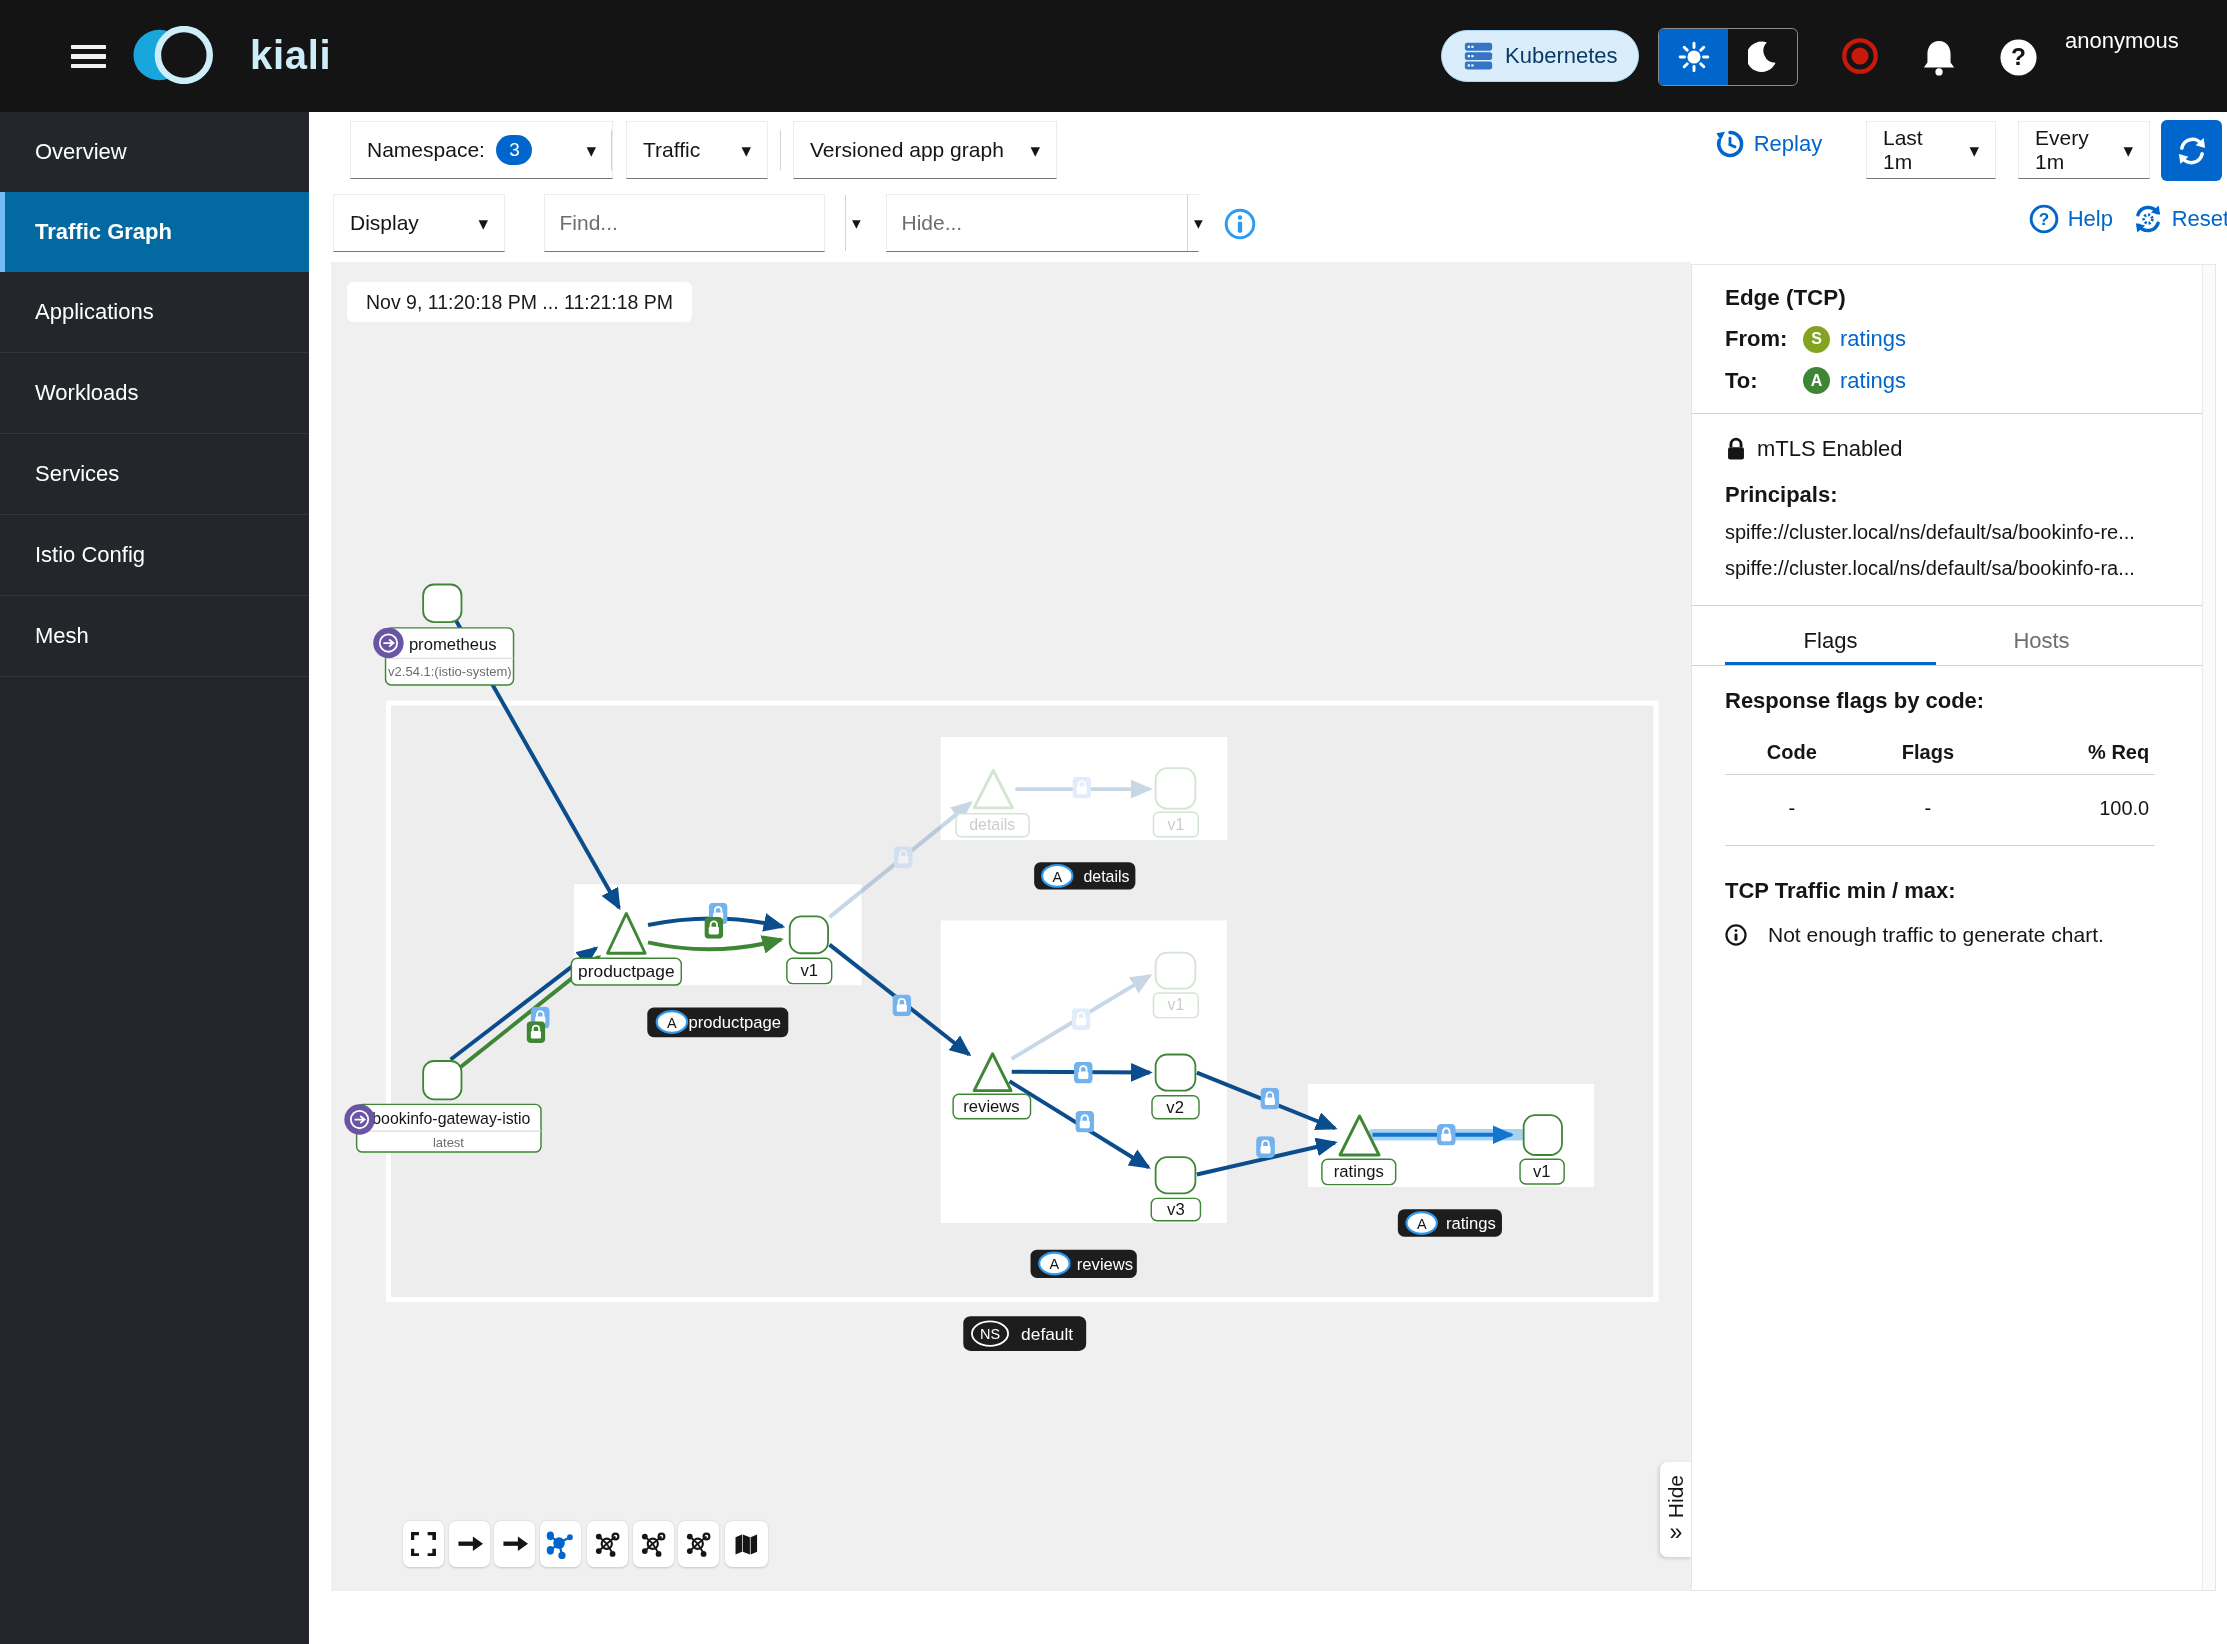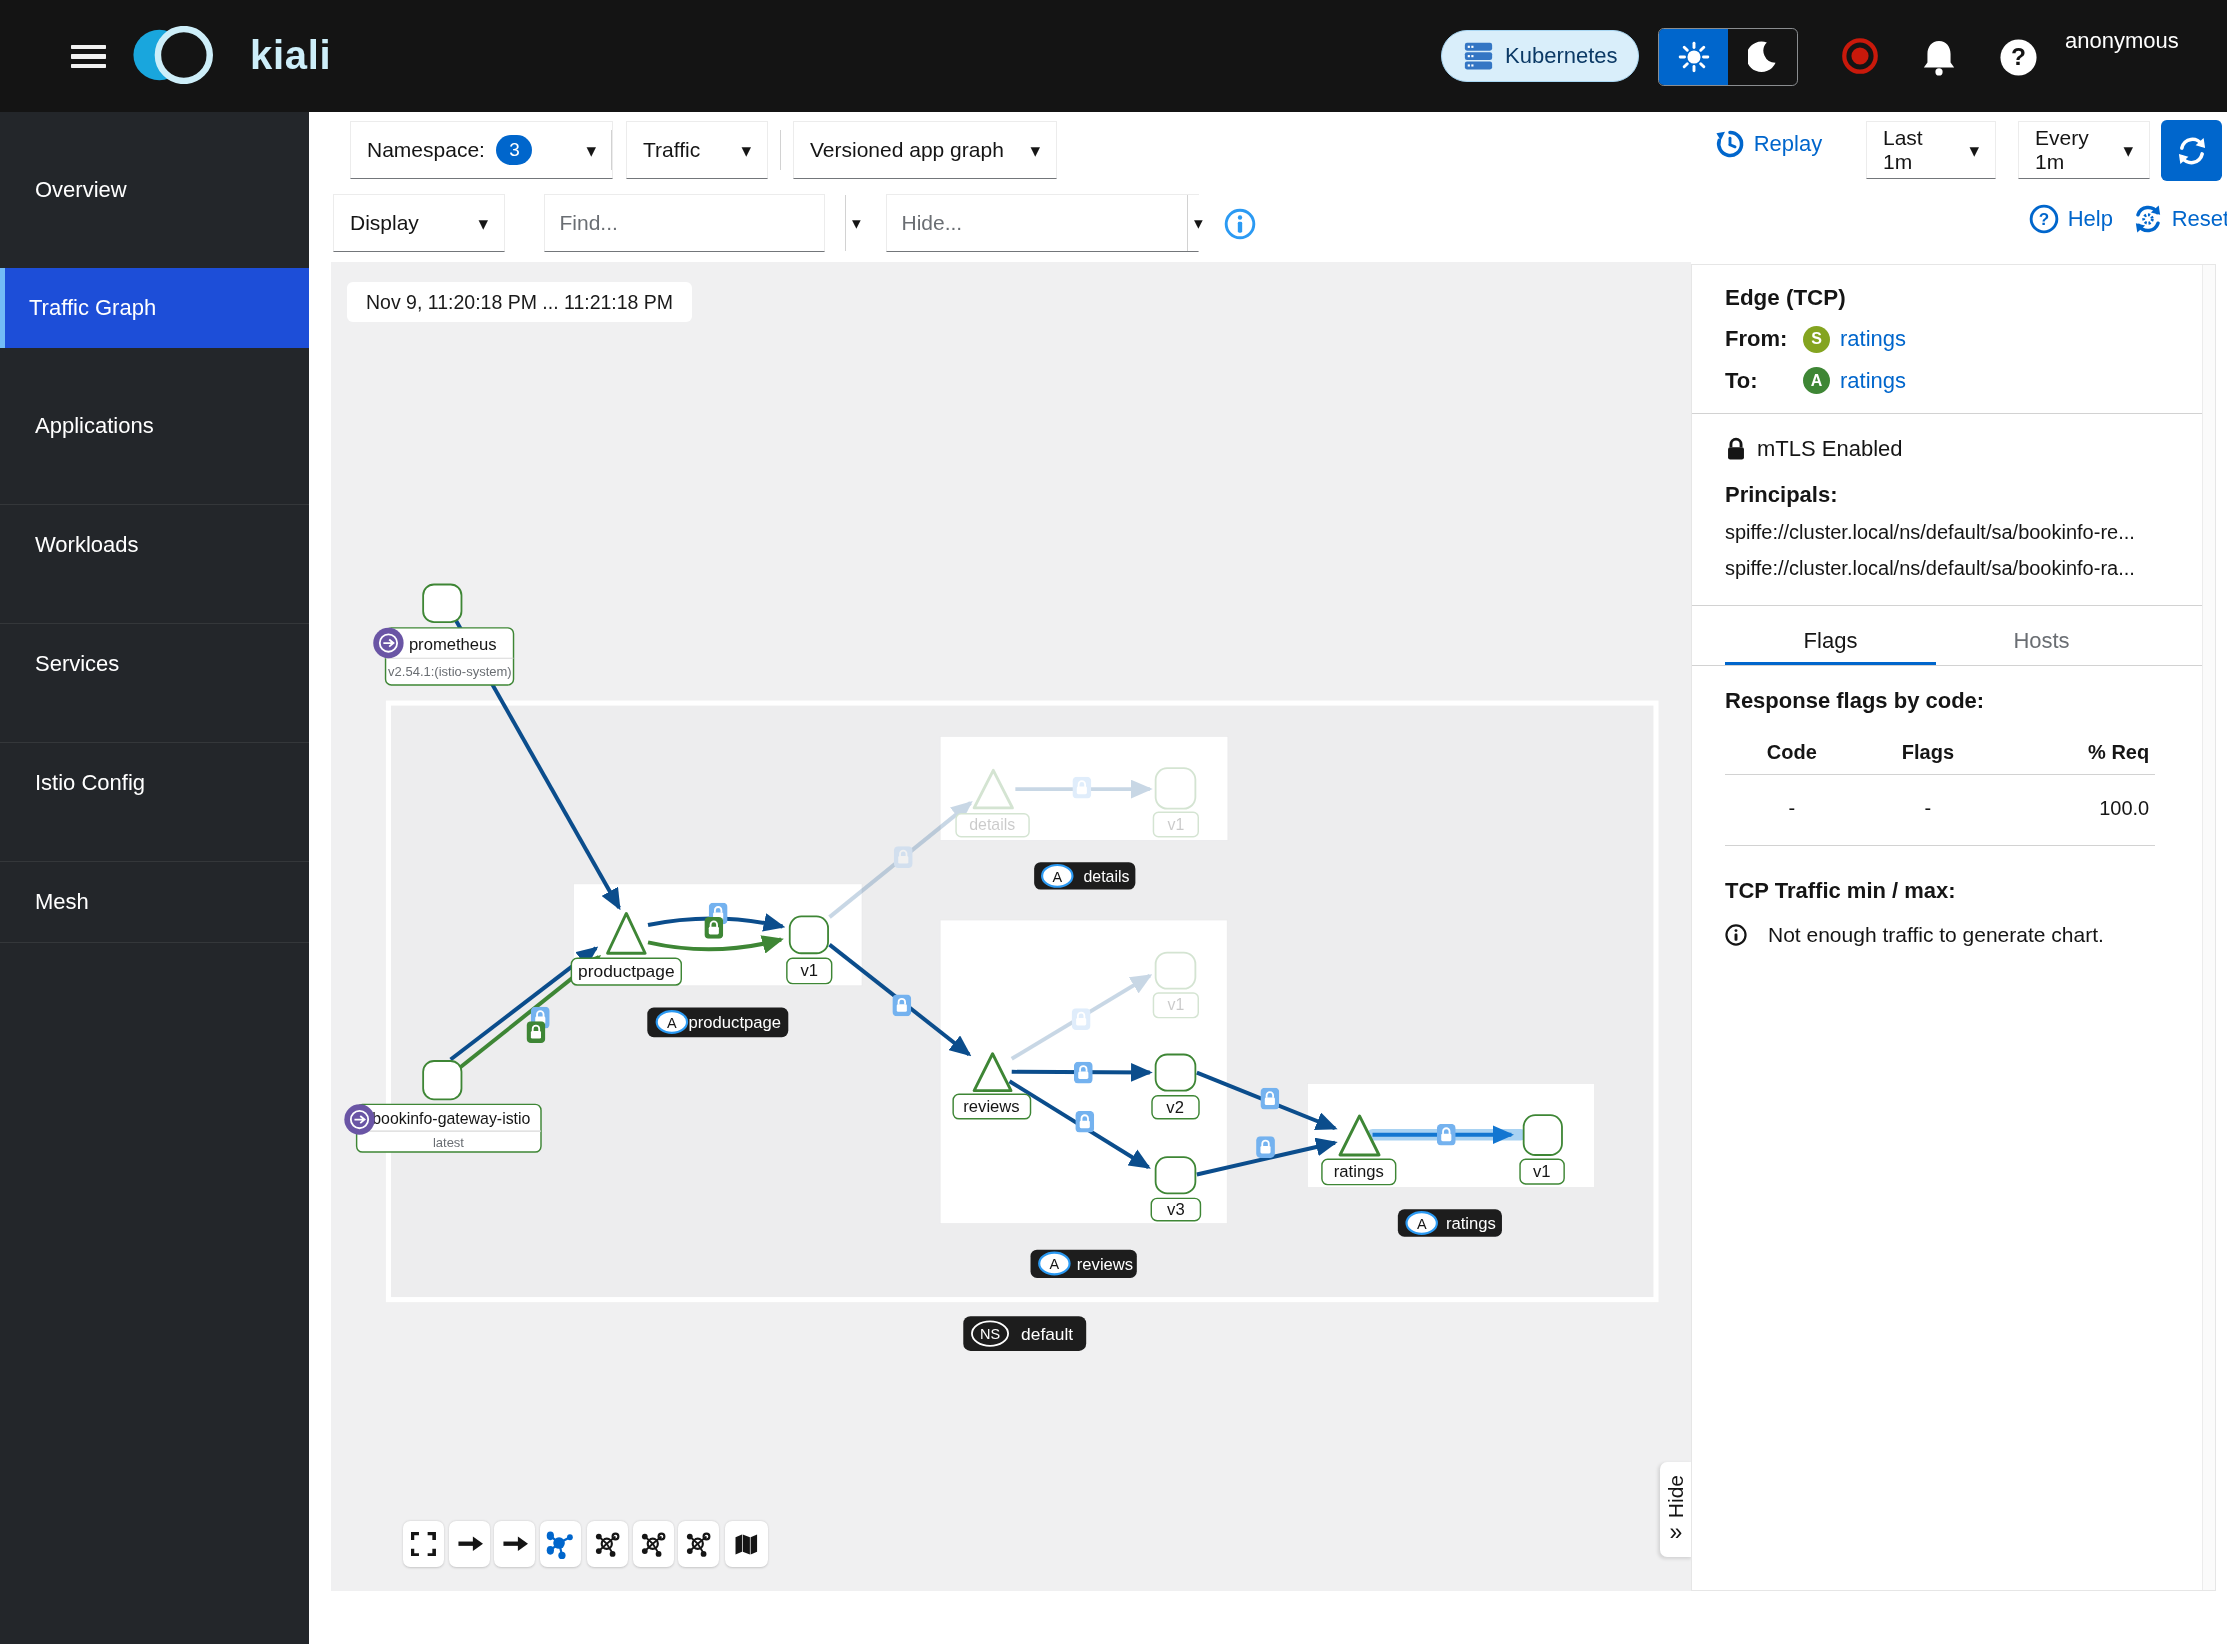--- a/index.html
+++ b/index.html
@@ -12,23 +12,23 @@
   .brand{position:absolute;left:132px;top:26px;display:flex;align-items:center;}
   .brand-text{color:#cdeef9;font-size:40px;font-weight:700;letter-spacing:0.7px;margin-left:28px;}
   .kube-pill{position:absolute;left:1441px;top:30px;height:52px;padding:0 20px;background:#d9eefa;border:1.4px solid #a9d7f3;border-radius:29px;display:flex;align-items:center;gap:10px;color:#0c3a66;font-size:22px;cursor:pointer;}
   .theme-toggle{position:absolute;left:1658px;top:27.5px;display:flex;border:1.4px solid #8a8d90;border-radius:5.8px;overflow:hidden;}
   .theme-btn{width:69px;height:56px;display:flex;align-items:center;justify-content:center;background:transparent;border:none;cursor:pointer;}
   .theme-btn.active{background:#0066cc;}
   .nav-ico{position:absolute;top:36px;background:none;border:none;cursor:pointer;padding:0;}
   .nav-user{position:absolute;left:2065px;top:28px;color:#fff;font-size:22px;}
   
   .sidebar{position:absolute;left:0;top:112px;width:309px;height:1532px;background:#23262a;}
-  .side-item{height:80px;display:flex;align-items:center;padding-left:35px;color:#fff;font-size:22px;cursor:pointer;border-top:0.7px solid rgba(255,255,255,0.08);margin-top:38px;}
+  .side-item{height:80px;display:flex;align-items:center;padding-left:35px;color:#fff;font-size:22px;cursor:pointer;border-top:0.7px solid rgba(255,255,255,0.08);}
   .side-item:first-child{border-top:none;}
-  .side-item.active{background:#1d4ed8;border-left:5px solid #73bcf7;padding-left:24px;border-top:none;}
+  .side-item.active{background:#0369a1;border-left:5px solid #73bcf7;padding-left:30px;border-top:none;font-weight:bold;}
   .side-item.after-active{border-top:none;}
   .side-sep-end{border-bottom:0.7px solid rgba(255,255,255,0.08);}
   
   .select{position:absolute;height:58px;background:#fff;border:0.7px solid #ececec;border-bottom:1.4px solid #73767a;display:flex;align-items:center;justify-content:space-between;padding:0 16px;font-size:21px;color:#151515;cursor:pointer;box-sizing:border-box;}
   .select::after{content:"▾";font-size:19px;color:#151515;margin-left:17.4px;}
   .vdiv{position:absolute;width:0.7px;height:40px;background:#d2d2d2;top:130px;}
   .ns-badge{background:#0066cc;color:#fff;border-radius:16px;min-width:36px;height:30px;display:inline-flex;align-items:center;justify-content:center;font-size:19px;margin-left:11.6px;}
   .link-blue{color:#0066cc;font-size:22px;display:flex;align-items:center;gap:8.7px;background:none;border:none;cursor:pointer;padding:0;}
   .refresh-btn{position:absolute;left:2161px;top:120px;width:61px;height:61px;background:#0066cc;border:none;border-radius:5.8px;display:flex;align-items:center;justify-content:center;cursor:pointer;}
   .input-group{position:absolute;height:58px;background:#fff;border:0.7px solid #ececec;border-bottom:1.4px solid #73767a;display:flex;box-sizing:border-box;}

